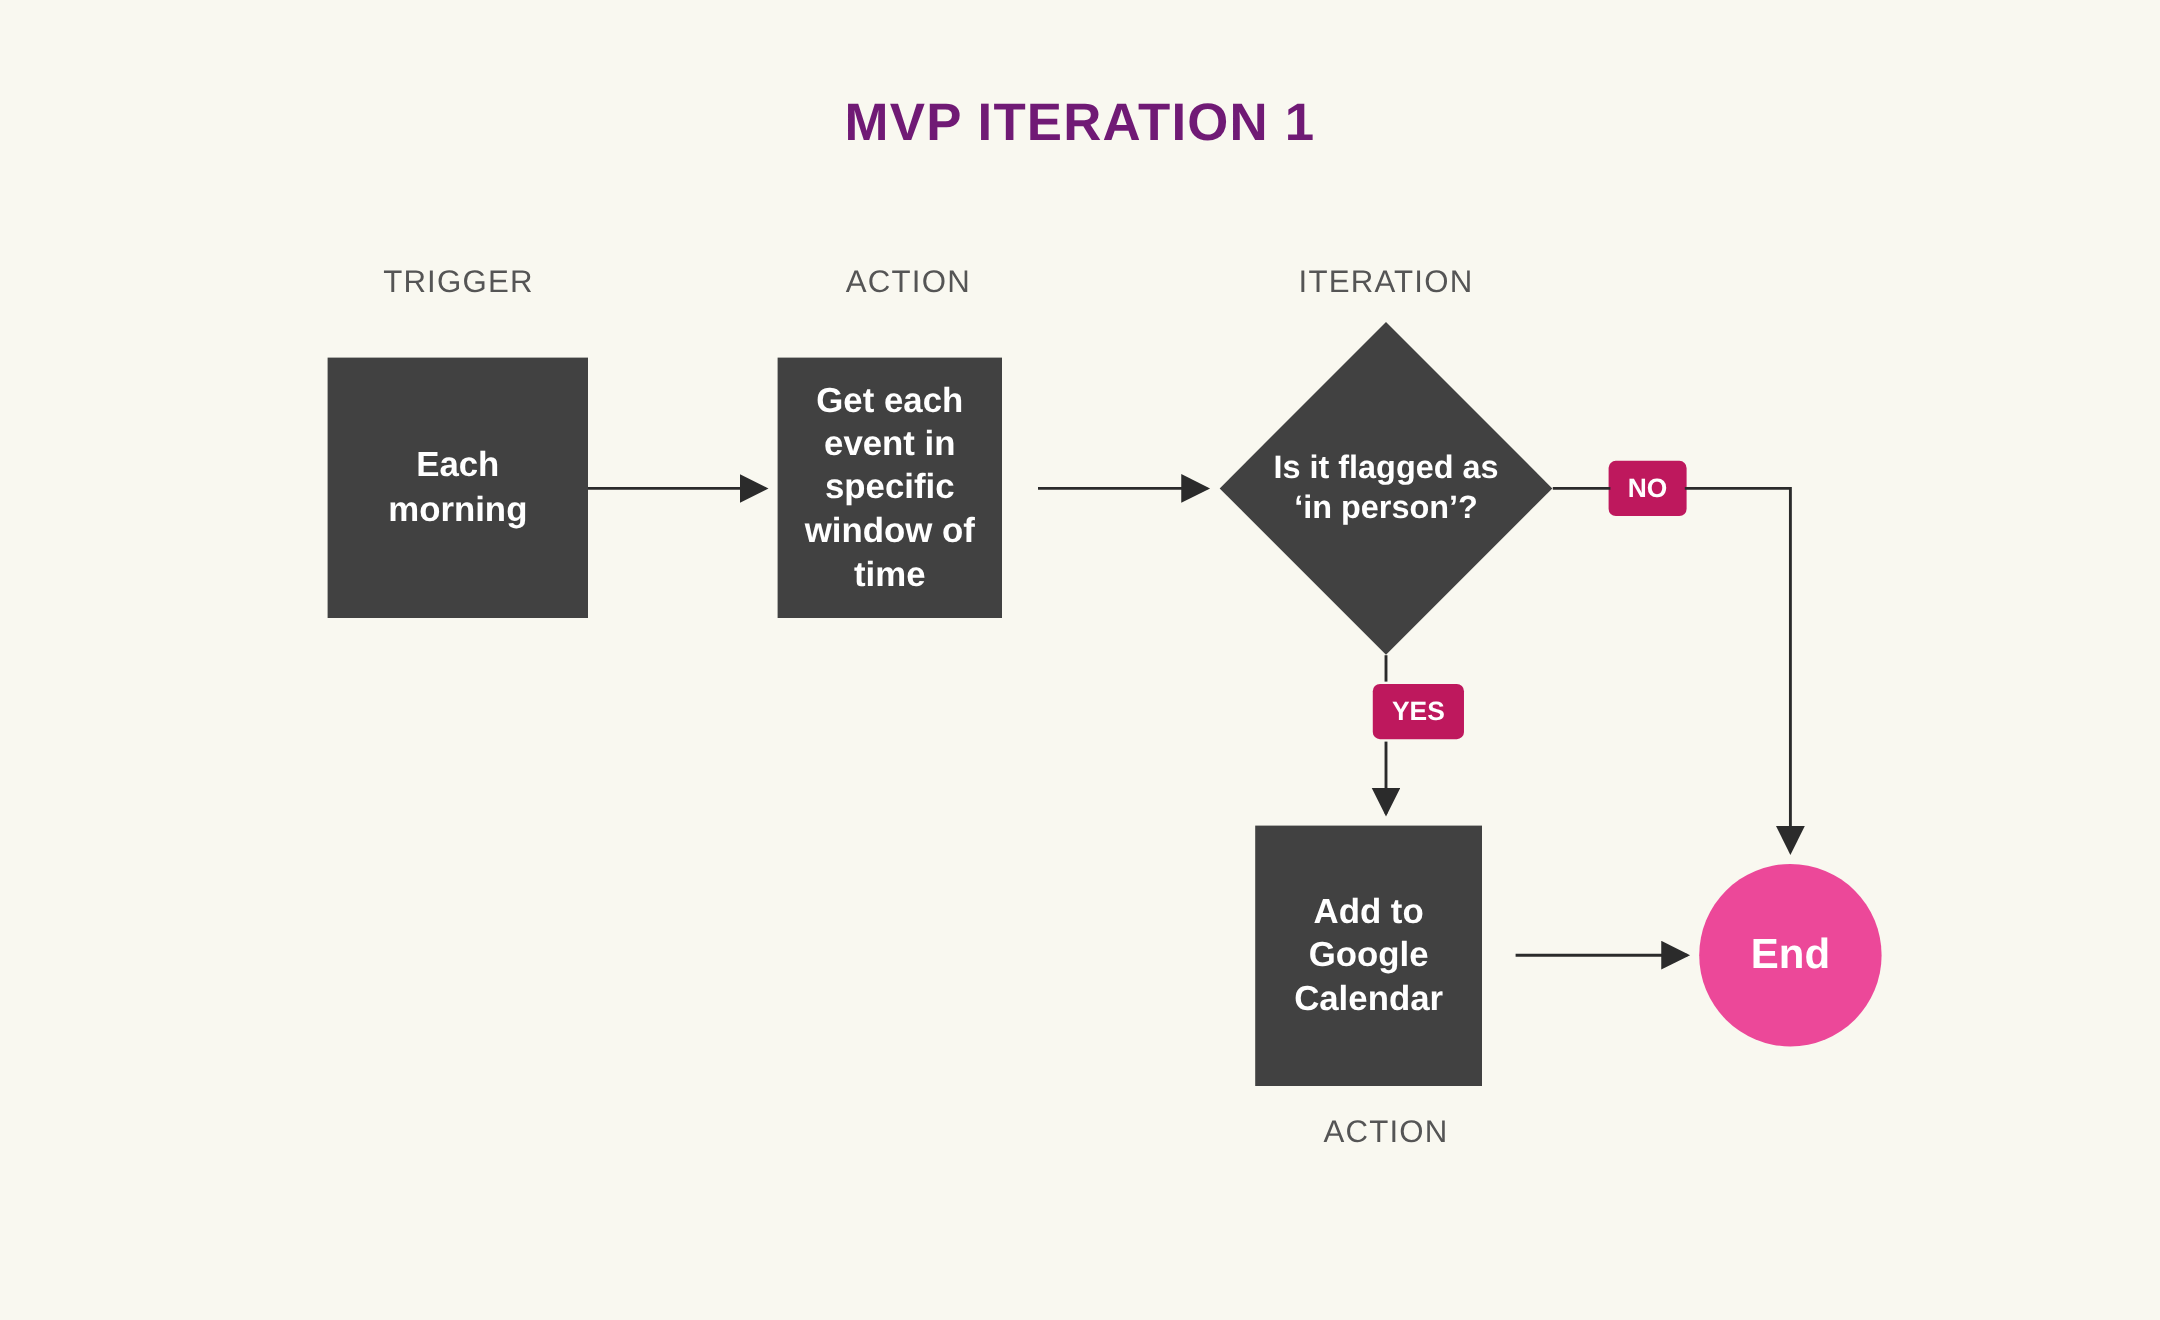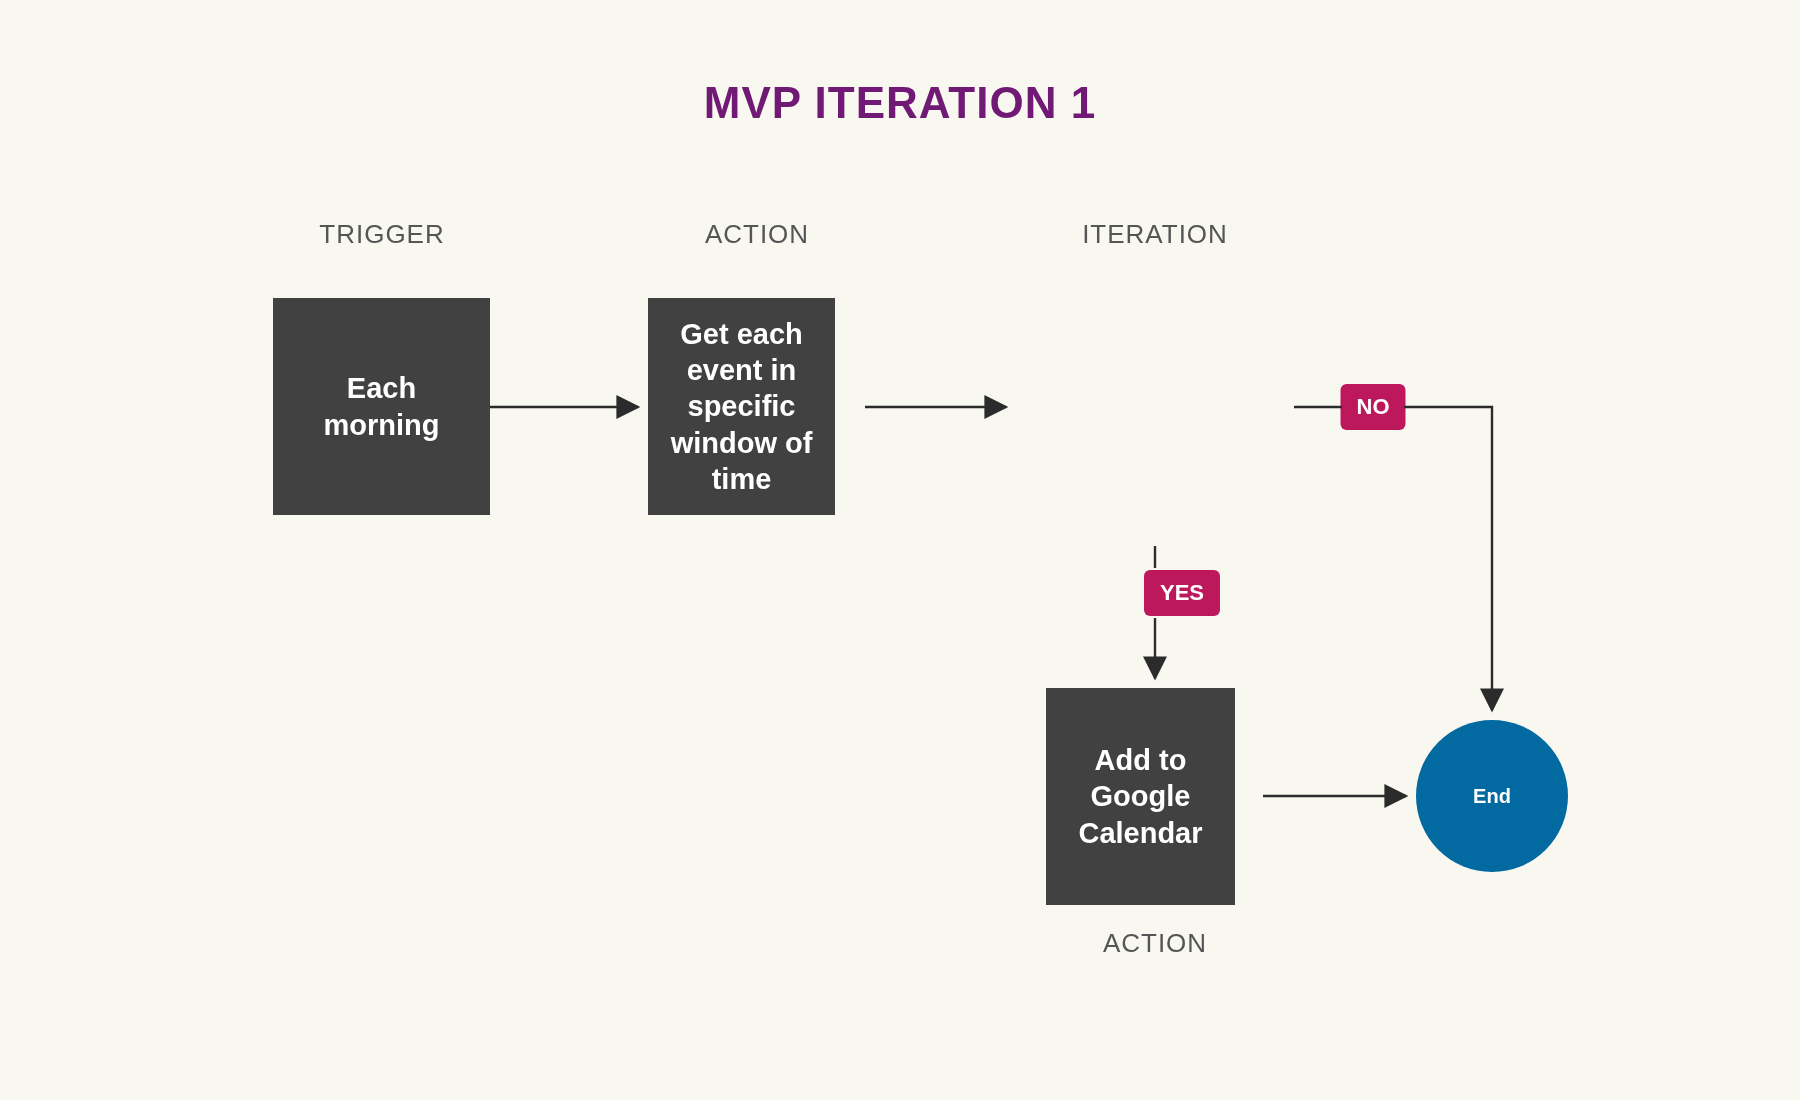--- a/index.html
+++ b/index.html
@@ -114,27 +114,27 @@
       height: 217px;
       font-size: 29px;
     }
     .circle {
       position: absolute;
       left: 1416px;
       top: 720px;
       width: 152px;
       height: 152px;
       border-radius: 50%;
-      background: #0369a1;
+      background: #ec4899;
       color: #fff;
       display: flex;
       align-items: center;
       justify-content: center;
       font-weight: 700;
-      font-size: 20px;
+      font-size: 35px;
       text-align: center;
     }
     svg.arrows {
       position: absolute;
       top: 0;
       left: 0;
       width: 1800px;
       height: 1100px;
       pointer-events: none;
     }
@@ -155,20 +155,24 @@
 <div class="diagram">
 
   <div class="label" style="left:382px; top:219px;">TRIGGER</div>
   <div class="label" style="left:757px; top:219px;">ACTION</div>
   <div class="label" style="left:1155px; top:219px;">ITERATION</div>
   <div class="label" style="left:1155px; top:928px;">ACTION</div>
 
   <div class="box box-trigger">Each morning</div>
   <div class="box box-action1">Get each event in specific window of time</div>
 
+  <div class="diamond-wrap">
+    <div class="diamond"></div>
+    <div class="diamond-text">Is it flagged as ‘in person’?</div>
+  </div>
 
   <div class="box box-action2">Add to Google Calendar</div>
   <div class="circle">End</div>
 
   <div class="pill" style="left:1155px; top:593px;margin-left:27px;">YES</div>
   <div class="pill" style="left:1373px; top:407px;">NO</div>
 
   <svg class="arrows">
     <defs>
       <marker id="ah" markerWidth="12" markerHeight="12" refX="9" refY="5" orient="auto">

